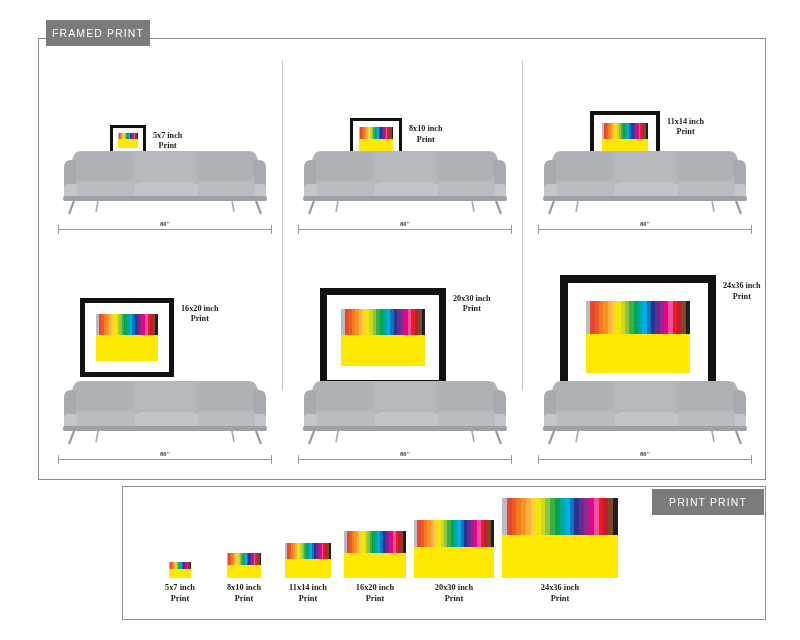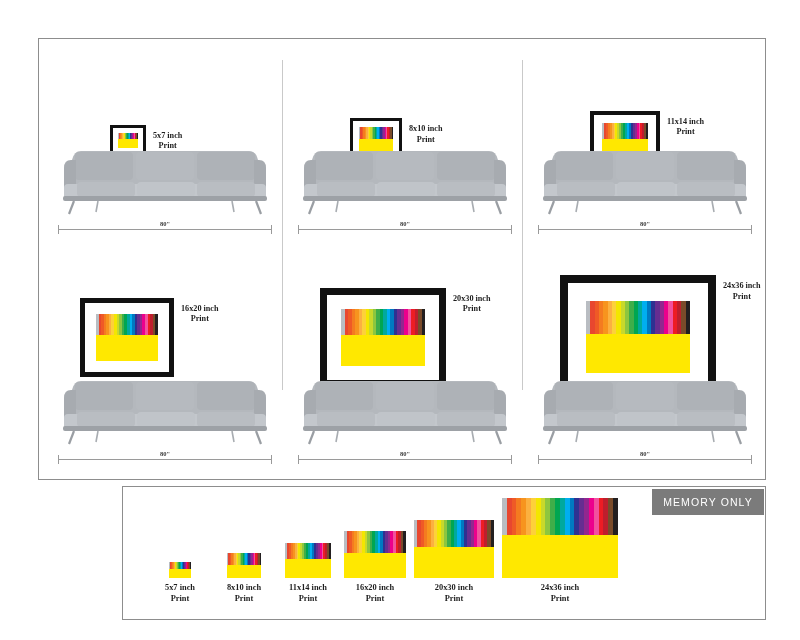--- a/index.html
+++ b/index.html
@@ -84,26 +84,27 @@
         letter-spacing:.9px;color:#3b3b3b;margin-top:4px;font-weight:bold;}
   #logo .wd{font-family:"Liberation Sans",sans-serif;font-size:6.2px;
         letter-spacing:3.1px;color:#5a5a5a;margin-top:2px;}
 </style>
 </head>
 <body>
 
 <div class="stage">
 
   <div class="panel" id="framed-panel"></div>
+  <div class="tab" id="framed-tab">FRAMED PRINT</div>
 
   <div class="cell-divider" style="left:282px;"></div>
   <div class="cell-divider" style="left:522px;"></div>
 
   <div class="panel" id="print-panel"></div>
-  <div class="tab" id="print-tab">MEMORY ONLY</div>
+  <div class="tab" id="print-tab">PRINT PRINT</div>
 
 
 <div class="frame-group" style="left: 110px; top: 124.5px;">
       <div class="frame-box" style="padding: 3px;">
         <div class="mat" style="padding: 5px;">
           <div class="art" style="width: 20px; height: 15px;">
             <div class="sky">
               <i style="background: rgb(185, 189, 194);"></i>
               <i style="background: rgb(232, 71, 47);"></i>
               <i style="background: rgb(239, 90, 38);"></i>

